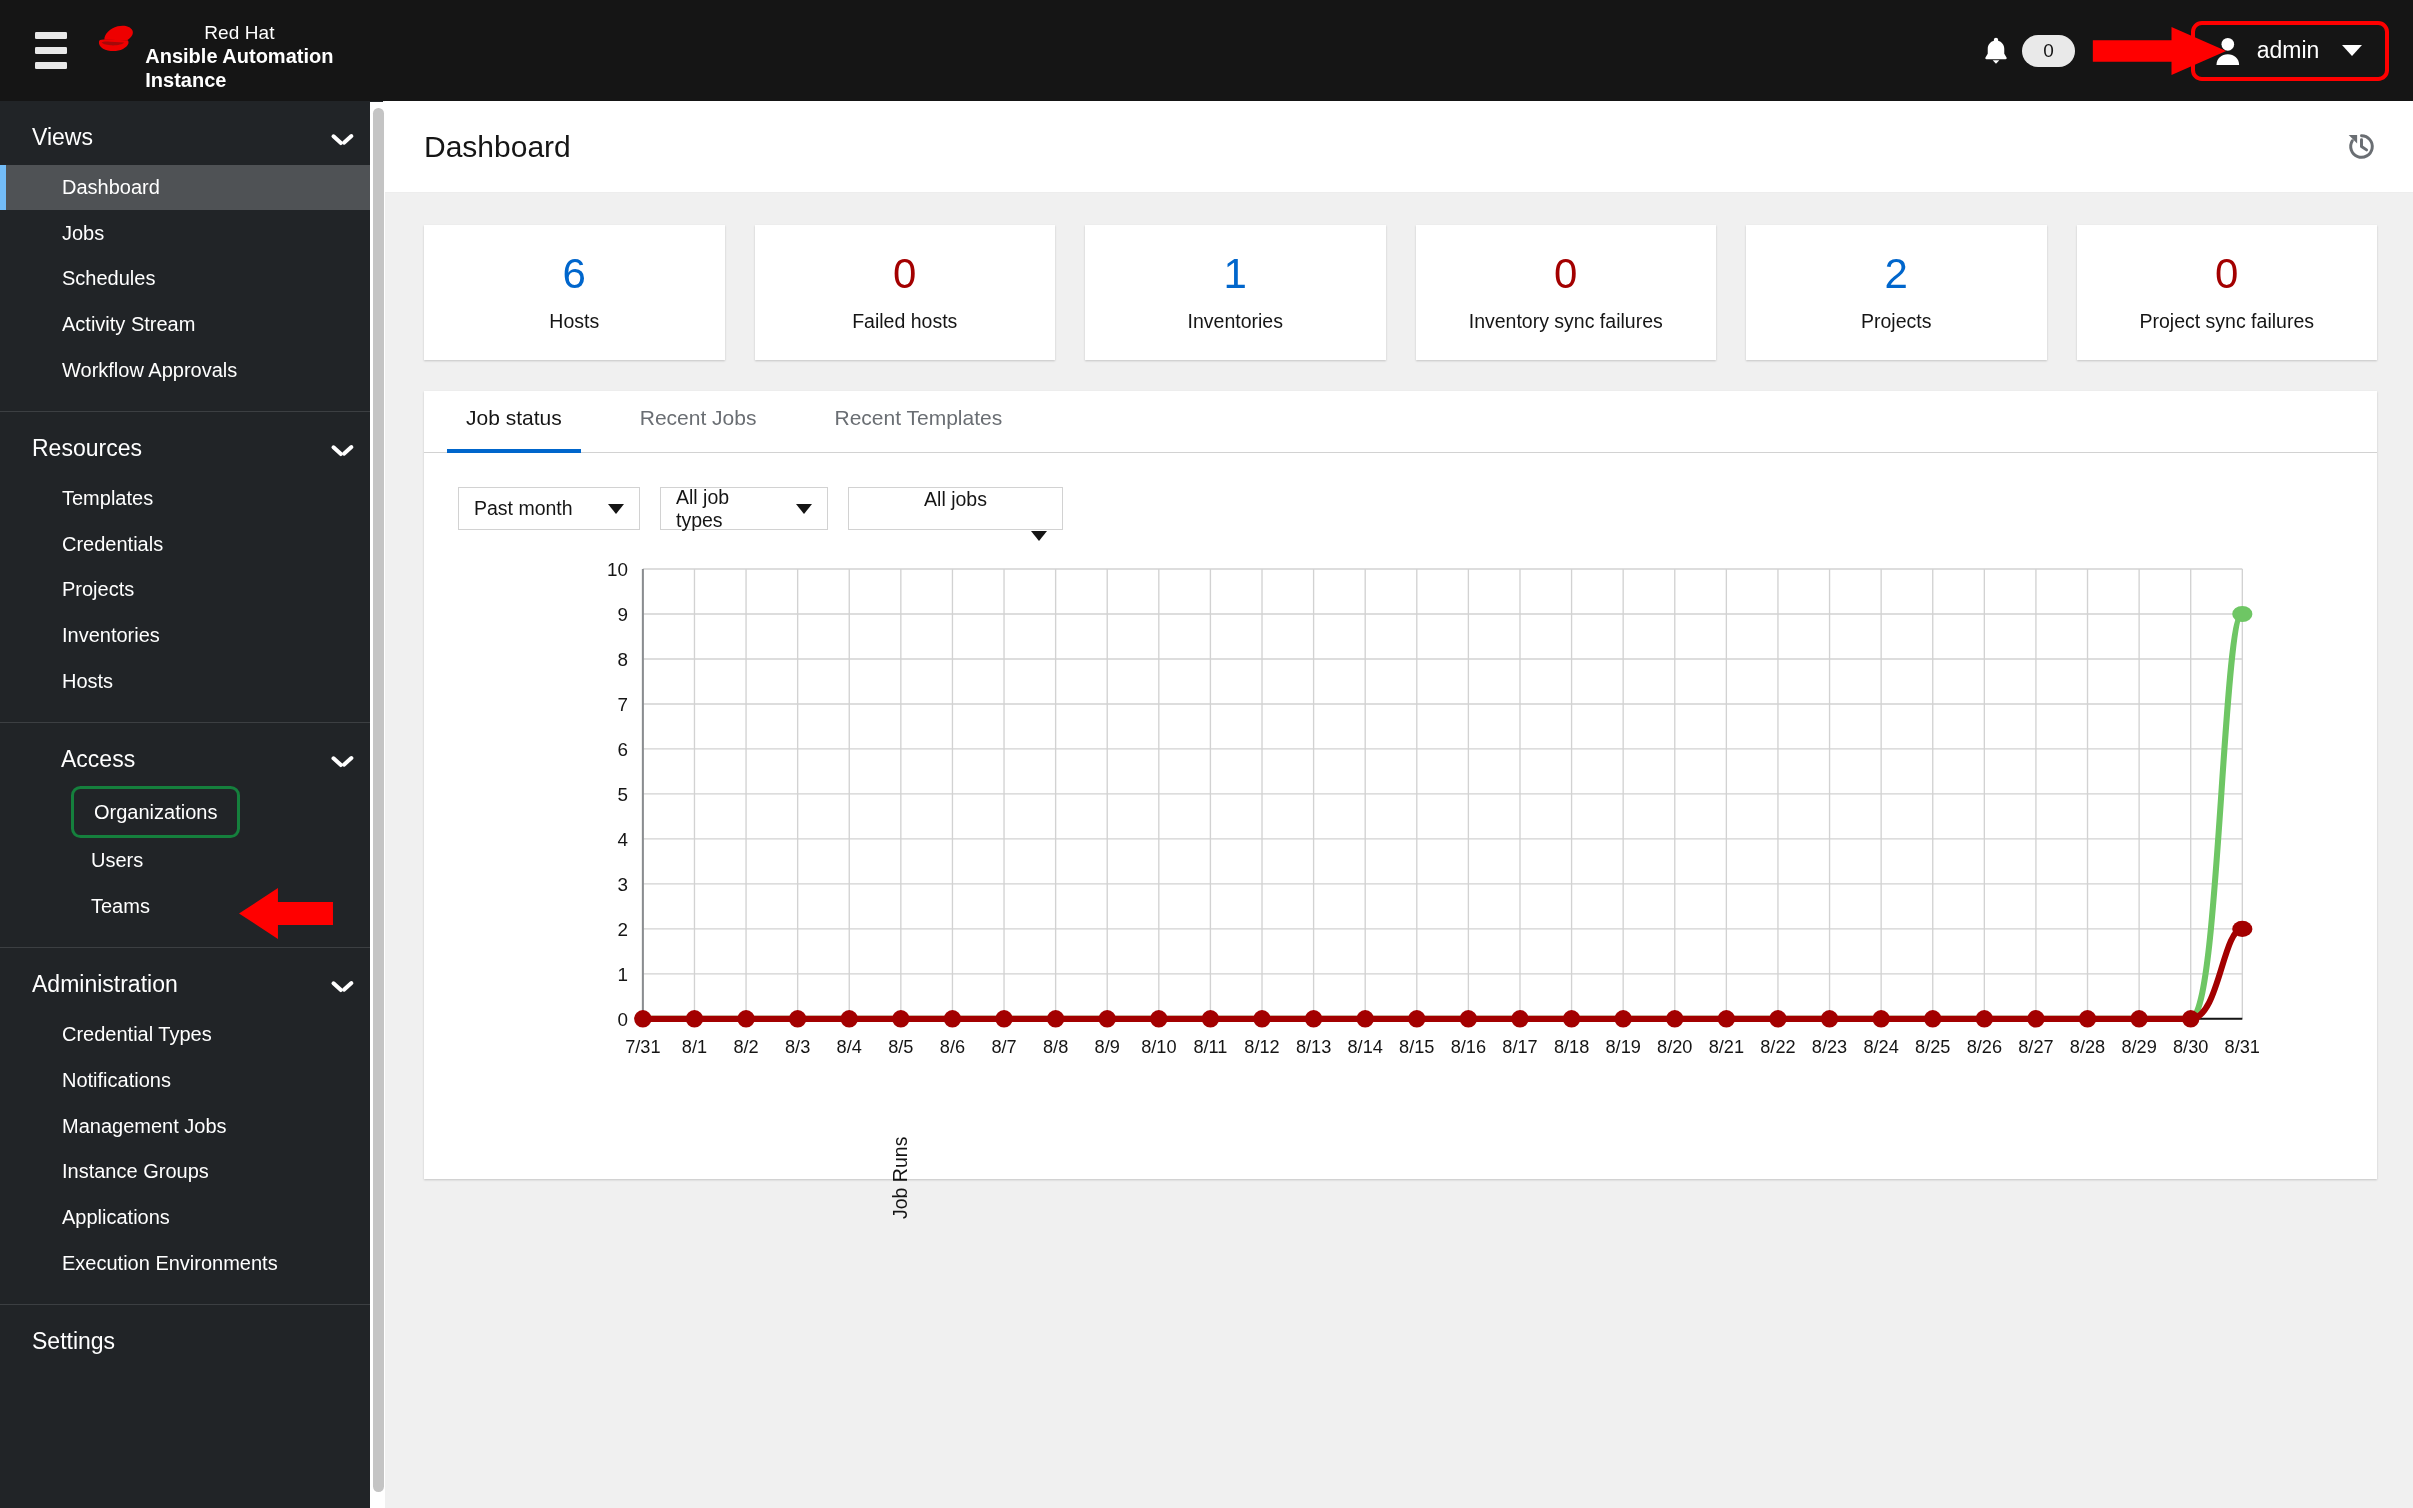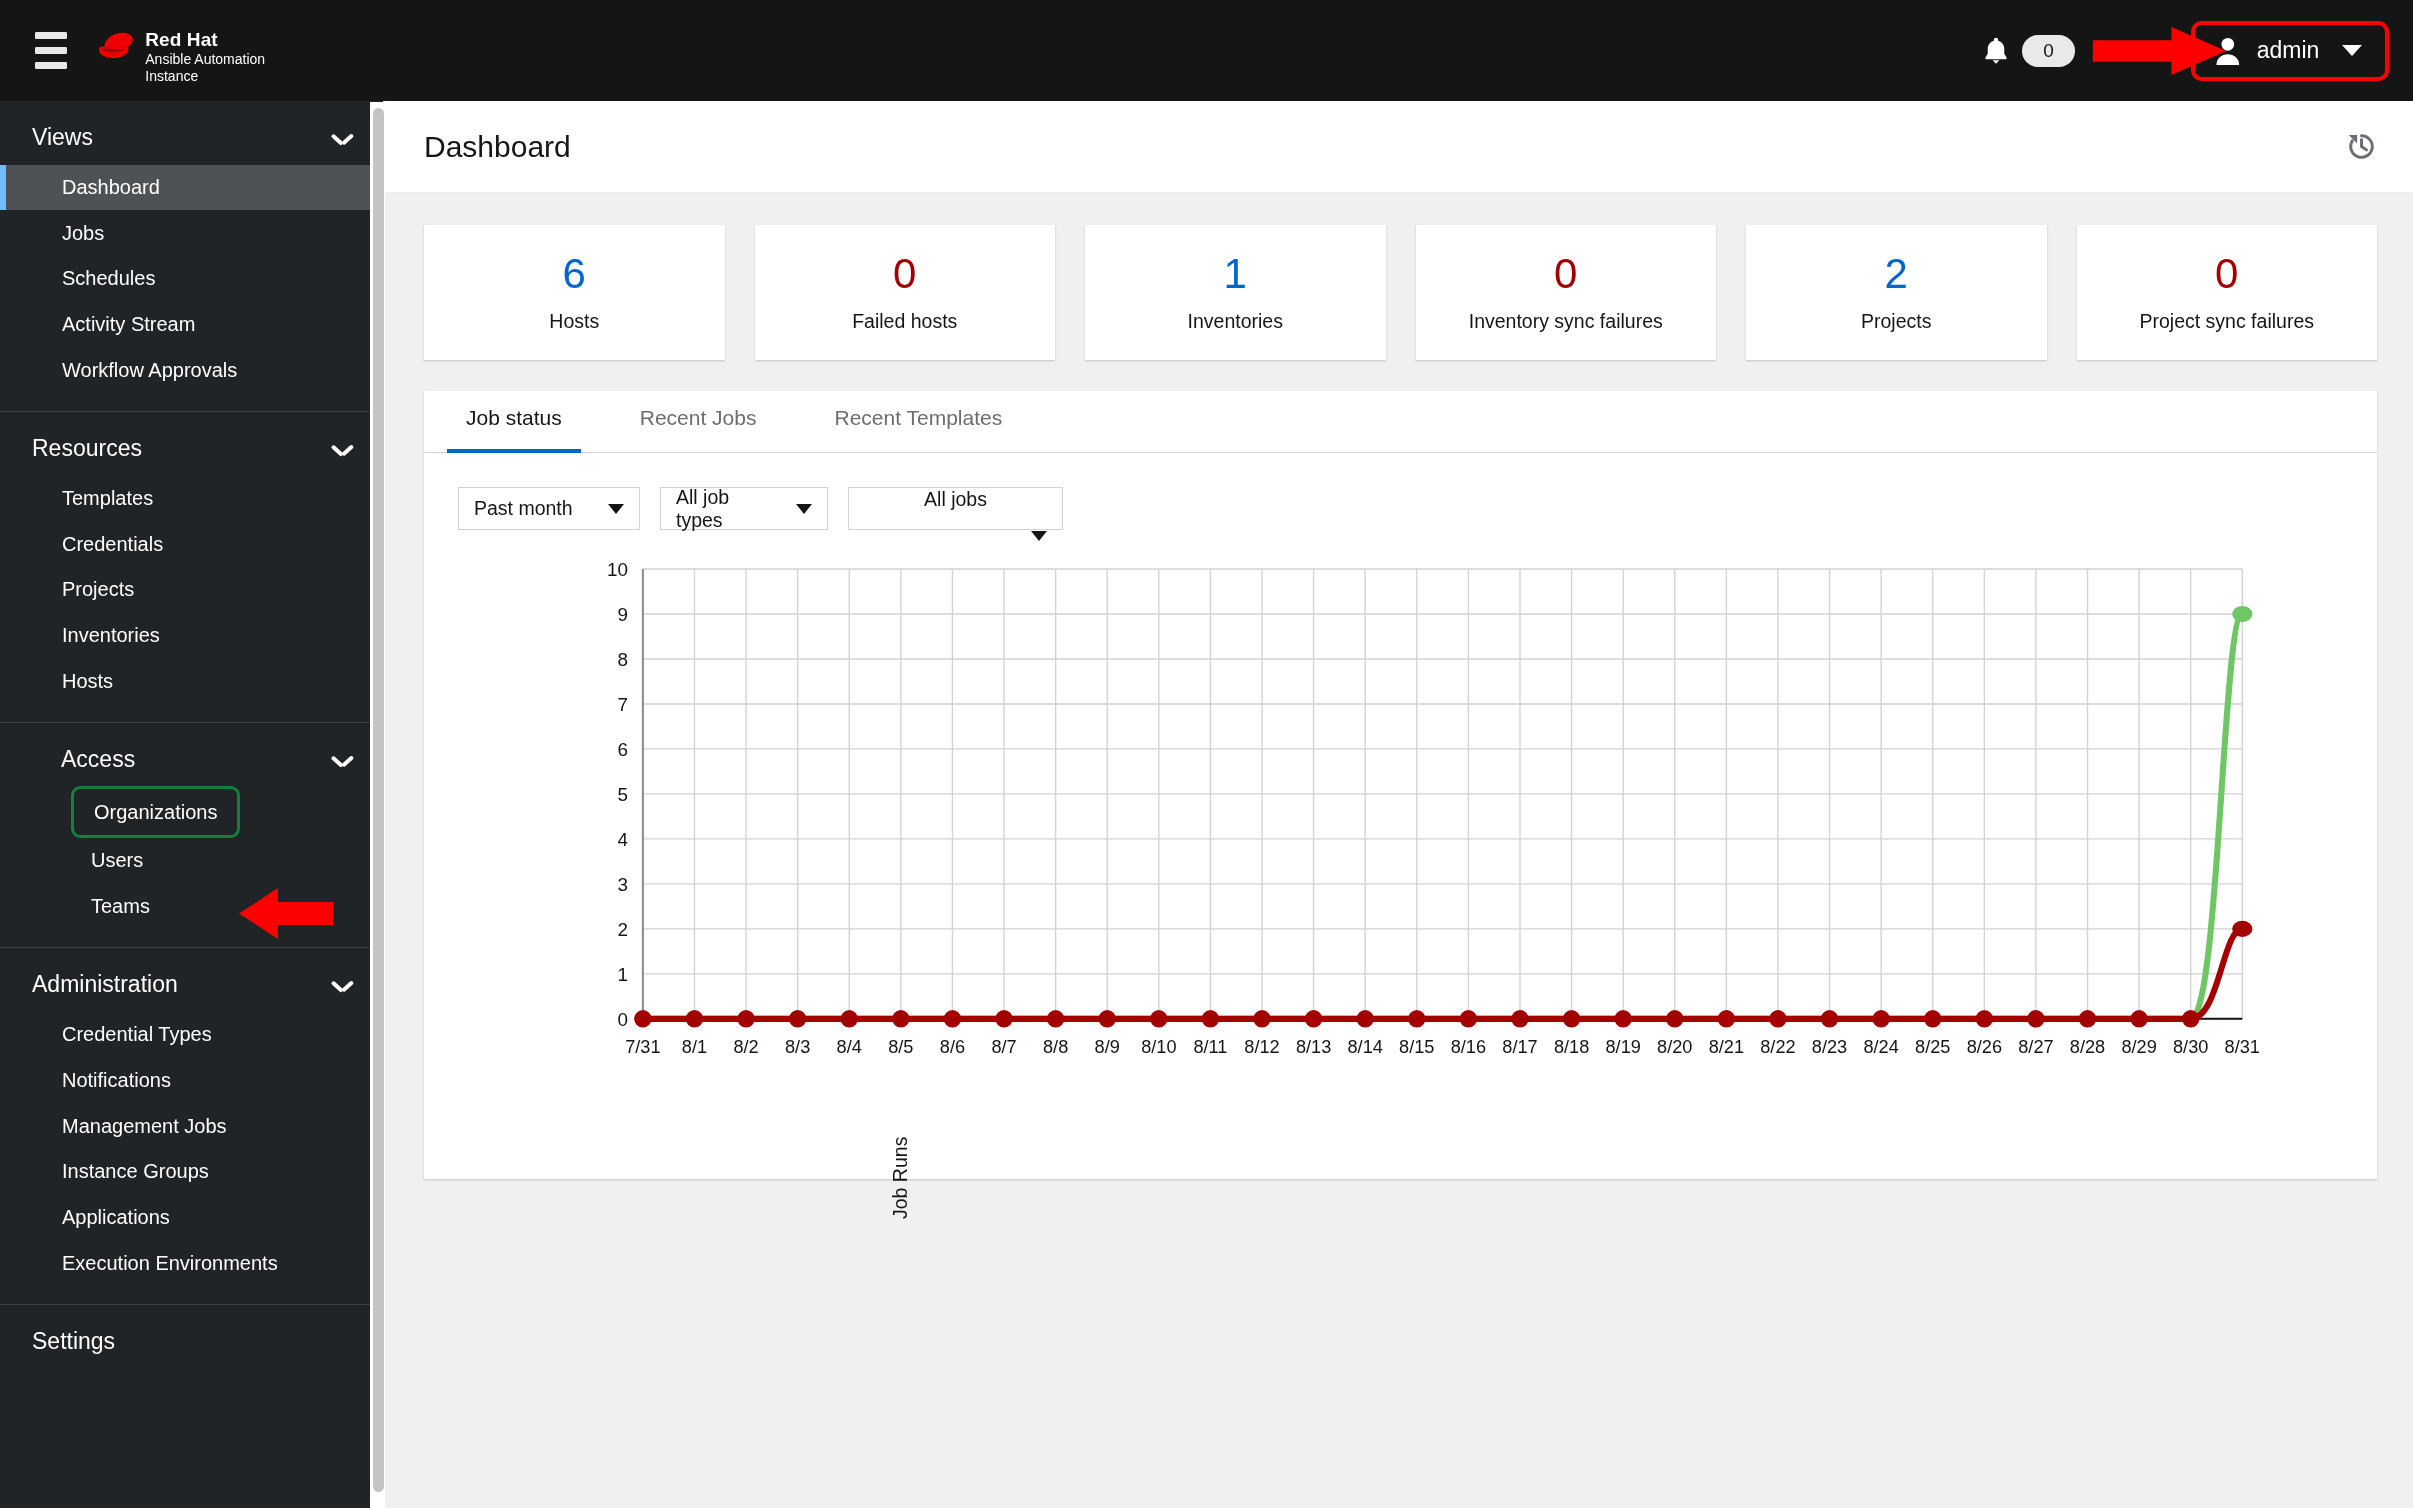--- a/index.html
+++ b/index.html
@@ -19,22 +19,22 @@
   }
   #hamburger {
     margin-left: 25.6px; width: 50px; height: 50px;
     display: flex; flex-direction: column; justify-content: center;
     align-items: center; gap: 7.4px; cursor: pointer;
   }
   #hamburger span { display: block; width: 32px; height: 7.4px; background: #e8e8e8; border-radius: 1.3px; }
   #brand { margin-left: 19px; display: flex; align-items: flex-start; }
   #brand-hat { width: 44px; height: 34px; margin-top: 13.5px; margin-right: 6.7px; position: relative; flex: none; }
   #brand-text { line-height: 1.22; color: #fff; padding-top: 12.8px; }
-  #brand-text .l1 { font-size: 19px; font-weight: 700; letter-spacing: 0.1px; }
-  #brand-text .l2, #brand-text .l3 { font-size: 14px; font-weight: 400; }
+  #brand-text .l1 { font-size: 19px; font-weight: 400; letter-spacing: 0.1px; text-align: center; }
+  #brand-text .l2, #brand-text .l3 { font-size: 20px; font-weight: 700; }
 
   #masthead-right {
     margin-left: auto; display: flex; align-items: center; height: 101px;
   }
   #bell-group { display: flex; align-items: center; gap: 10.8px; }
   #bell-icon { width: 30px; height: 32px; position: relative; cursor: pointer; }
   #notif-badge {
     background: #e9e9e9; color: #151515; border-radius: 27px;
     padding: 4.7px 17.5px; font-size: 19px; line-height: 1;
     display:flex; align-items:center; justify-content:center; min-width: 53px; height: 32px;

